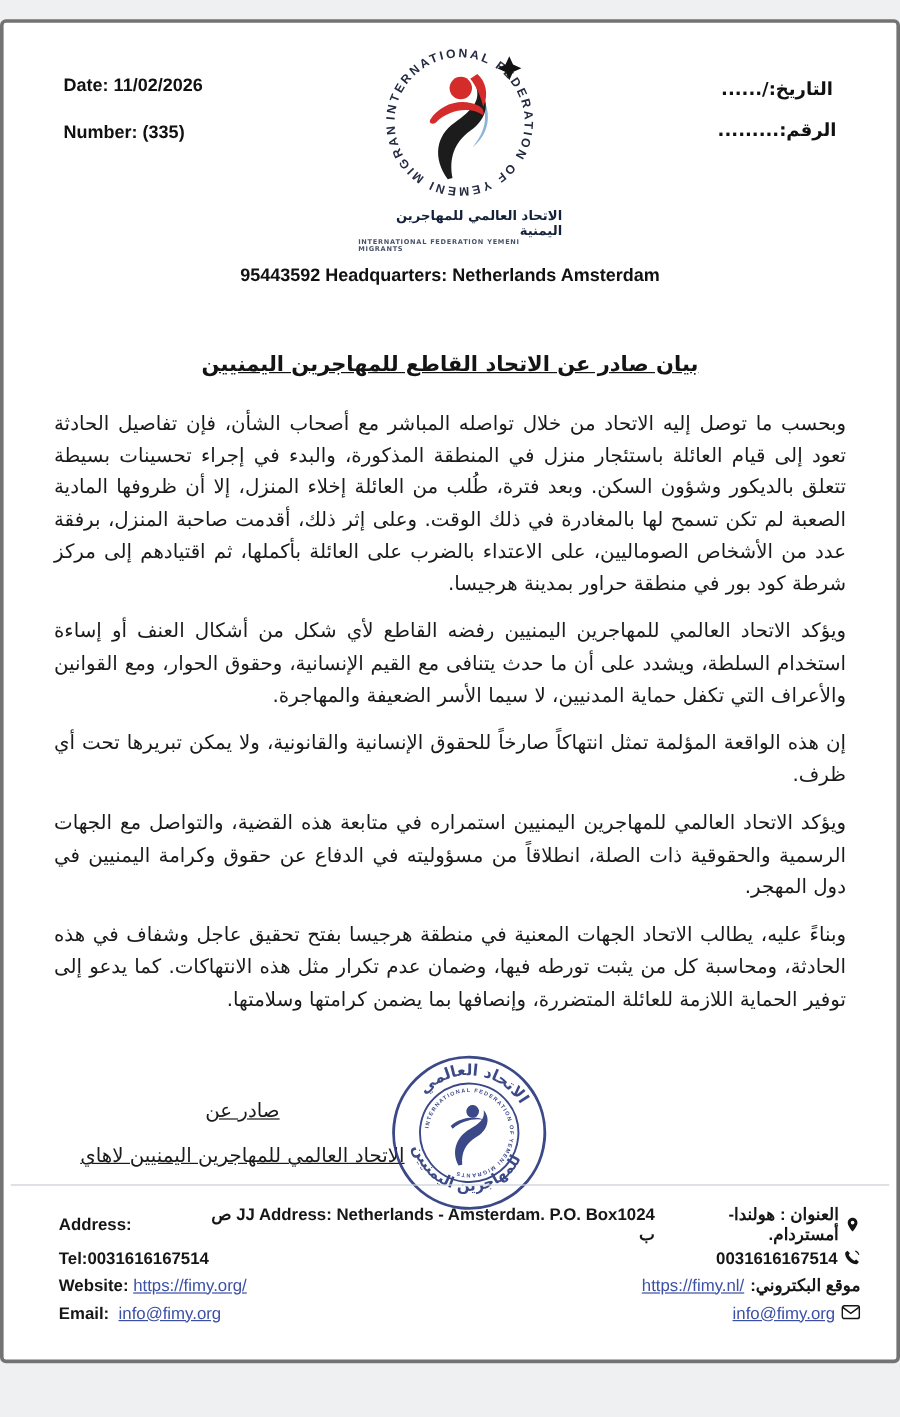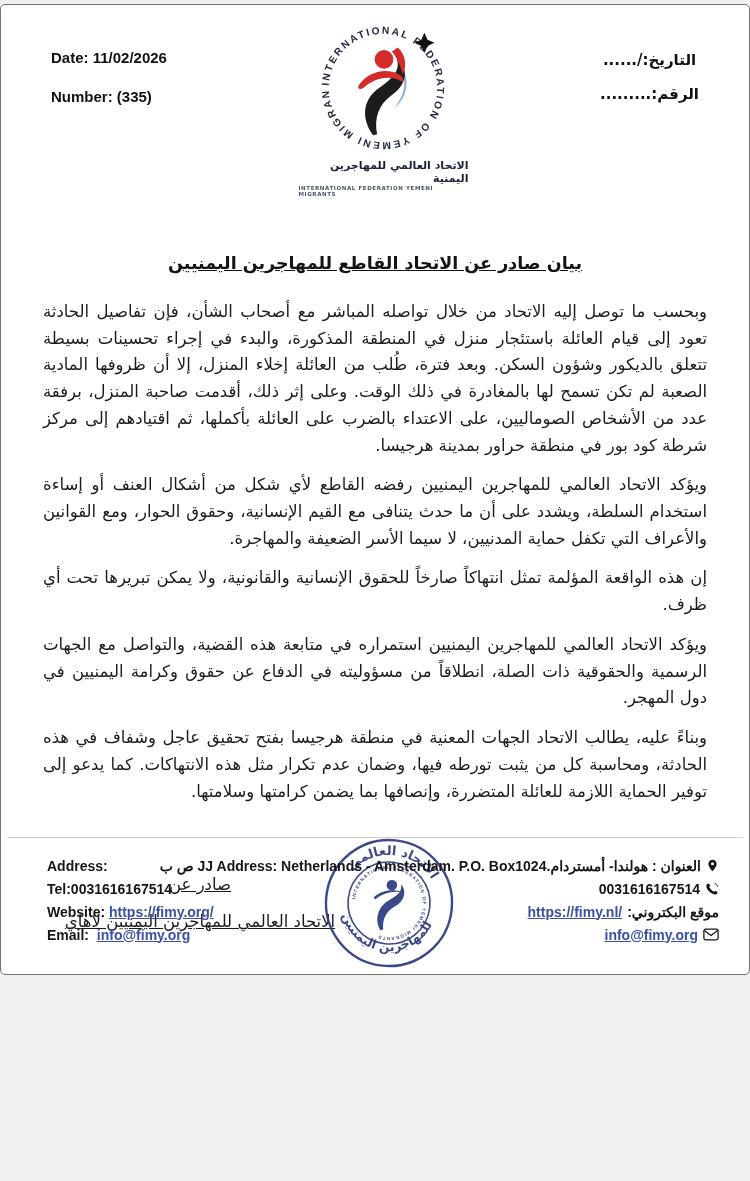--- a/index.html
+++ b/index.html
@@ -1,22 +1,22 @@
 <!DOCTYPE html>
 <html lang="ar"><head>
 <meta charset="utf-8">
 <style>
   * { margin:0; padding:0; box-sizing:border-box; }
   html,body { background:#eef0f2; }
   .page {
     position:relative;
-    width:750px; height:971px;
-    margin:4px auto;
+    width:750px; height:1120px;
+    margin:16px auto;
     background:#ffffff;
-    border:1px solid #737373;
+    border:3px solid #737373;
     border-radius:5px;
     overflow:hidden;
     font-family:"DejaVu Sans", sans-serif;
     color:#1b1b1b;
   }
   
   .header { display:flex; justify-content:space-between; align-items:flex-start; padding:18px 50px 0 50px; }
   .header-left { display:flex; flex-direction:column; gap:22px; margin-top:26px;
     font-family:"Liberation Sans", sans-serif; font-weight:bold; font-size:15px; color:#111; }
   .header-right { display:flex; flex-direction:column; gap:16px; margin-top:28px;
@@ -39,21 +39,21 @@
   .sig-org { font-size:16.5px; }
   .stamp { position:absolute; left:318px; top:0; width:140px; height:140px; transform:rotate(6deg); opacity:.92; }
   
   .footer { position:absolute; left:0; right:0; bottom:14px; padding:0 0 14px 0; }
   .footer-divider { border:none; border-top:1px solid #c9ced6; margin:0 6px 16px 6px; }
   .footer-rows { padding:0 30px 0 46px; font-family:"Liberation Sans", sans-serif;
     font-weight:bold; font-size:14px; color:#161616; }
   .f-row { display:flex; align-items:center; min-height:23px; }
   .f-right { margin-left:auto; display:flex; align-items:center; gap:5px; direction:rtl; }
   .f-gap { width:52px; display:inline-block; }
-  a.link { color:#3b4fa5; text-decoration:underline; font-weight:bold;text-align:right; }
+  a.link { color:#3b4fa5; text-decoration:underline; font-weight:normal;text-align:right; }
   .icon { display:inline-flex; align-items:center; justify-content:center; }
   .ar { direction:rtl; unicode-bidi:embed; }
 </style>
 </head>
 <body>
 
 <div class="page">
 
   <div class="header">
     <div class="header-left">
@@ -85,20 +85,21 @@
       <div class="logo-caption-ar ar">الاتحاد العالمي للمهاجرين اليمنية</div>
       <div class="logo-caption-en">INTERNATIONAL FEDERATION YEMENI MIGRANTS</div>
     </div>
 
     <div class="header-right">
       <span>التاريخ:/......</span>
       <span>الرقم:.........</span>
     </div>
   </div>
 
+  <div class="hq-line">95443592 Headquarters: Netherlands Amsterdam</div>
 
   <div class="doc-title">بيان صادر عن الاتحاد القاطع للمهاجرين اليمنيين</div>
 
   <div class="body-text">
     <p>وبحسب ما توصل إليه الاتحاد من خلال تواصله المباشر مع أصحاب الشأن، فإن تفاصيل الحادثة تعود إلى قيام العائلة باستئجار منزل في المنطقة المذكورة، والبدء في إجراء تحسينات بسيطة تتعلق بالديكور وشؤون السكن. وبعد فترة، طُلب من العائلة إخلاء المنزل، إلا أن ظروفها المادية الصعبة لم تكن تسمح لها بالمغادرة في ذلك الوقت. وعلى إثر ذلك، أقدمت صاحبة المنزل، برفقة عدد من الأشخاص الصوماليين، على الاعتداء بالضرب على العائلة بأكملها، ثم اقتيادهم إلى مركز شرطة كود بور في منطقة حراور بمدينة هرجيسا.</p>
     <p>ويؤكد الاتحاد العالمي للمهاجرين اليمنيين رفضه القاطع لأي شكل من أشكال العنف أو إساءة استخدام السلطة، ويشدد على أن ما حدث يتنافى مع القيم الإنسانية، وحقوق الحوار، ومع القوانين والأعراف التي تكفل حماية المدنيين، لا سيما الأسر الضعيفة والمهاجرة.</p>
     <p>إن هذه الواقعة المؤلمة تمثل انتهاكاً صارخاً للحقوق الإنسانية والقانونية، ولا يمكن تبريرها تحت أي ظرف.</p>
     <p>ويؤكد الاتحاد العالمي للمهاجرين اليمنيين استمراره في متابعة هذه القضية، والتواصل مع الجهات الرسمية والحقوقية ذات الصلة، انطلاقاً من مسؤوليته في الدفاع عن حقوق وكرامة اليمنيين في دول المهجر.</p>
     <p>وبناءً عليه، يطالب الاتحاد الجهات المعنية في منطقة هرجيسا بفتح تحقيق عاجل وشفاف في هذه الحادثة، ومحاسبة كل من يثبت تورطه فيها، وضمان عدم تكرار مثل هذه الانتهاكات. كما يدعو إلى توفير الحماية اللازمة للعائلة المتضررة، وإنصافها بما يضمن كرامتها وسلامتها.</p>
   </div>

